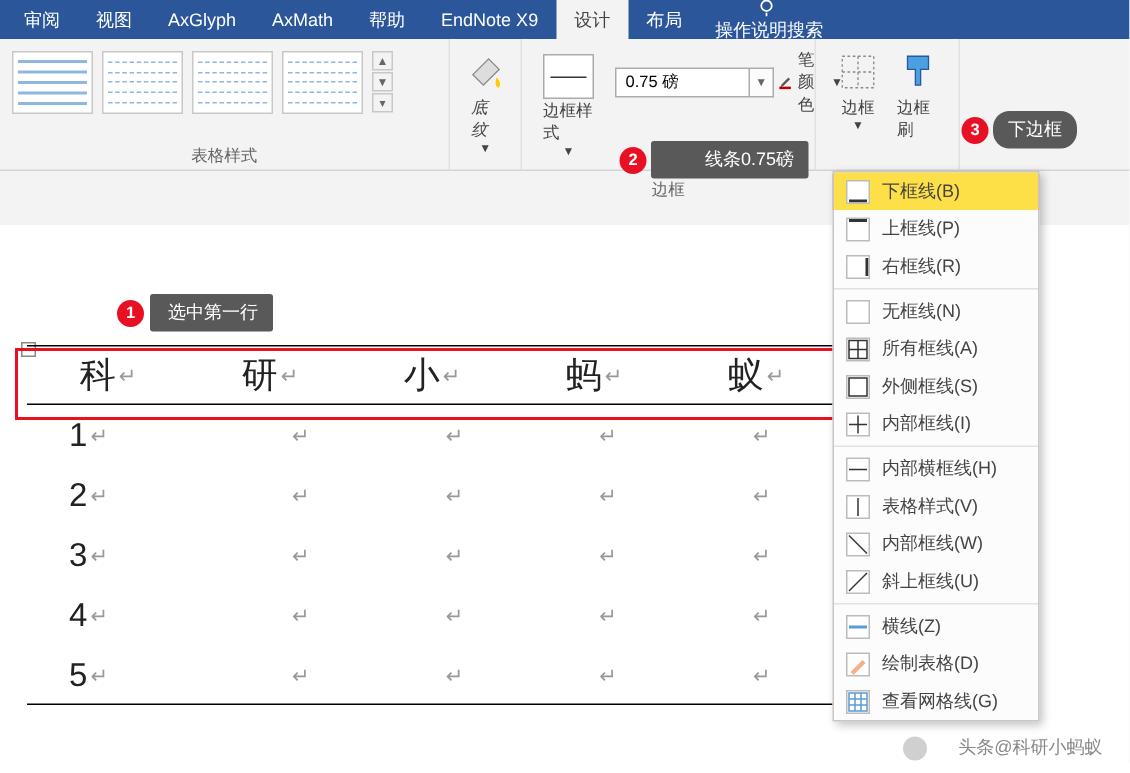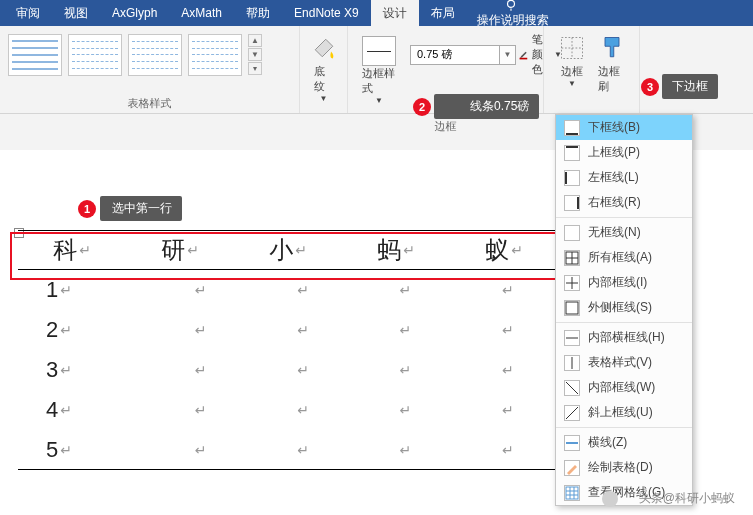--- a/index.html
+++ b/index.html
@@ -30,21 +30,21 @@
   .doc-area { position: absolute; left: 0; top: 150px; right:0; bottom:0; background:#fff; }
   .table { position: absolute; left: 18px; top: 80px; width: 540px; }
   .trow { display: flex; height: 40px; align-items: center; }
   .tcell { flex: 1; display: flex; align-items: center; justify-content: center; font-size: 22px; color: #222; position:relative;}
   .para-mark { font-size: 14px; color: #999; margin-left: 2px; }
   .hdr-row .tcell { font-size: 24px; }
   .hdr-row { border-top: 1.5px solid #000; border-bottom: 1.5px solid #000; }
   .num-cell { justify-content: flex-start; padding-left: 28px; font-size: 22px;}
   .dropdown { position: absolute; top: 114px; left: 555px; width: 138px; background: #fcfcfc; border: 1px solid #c6c6c6; box-shadow: 2px 2px 6px rgba(0,0,0,.25); z-index: 60; font-size: 12px; }
   .dd-item { display: flex; align-items: center; padding: 4px 8px; gap: 8px; cursor:pointer; color:#444;}
-  .dd-item:hover, .dd-item.hl { background: #7dd3fc; }
+  .dd-item:hover, .dd-item.hl { background: #fde047; }
   .dd-sep { height: 1px; background: #e1e1e1; margin: 2px 0; }
   .dd-icon { width: 16px; height: 16px; border: 1px solid #bcbcbc; flex-shrink: 0; position:relative; background:#fff;}
   .watermark { position: absolute; right: 18px; bottom: 8px; font-size: 12px; color: #888; z-index: 70; display:flex; align-items:center; gap:21px;}
   .wm-icon { width:16px; height:16px; background:#d0d0d0; border-radius:50%; }
   .sel-handle { position:absolute; width:10px; height:10px; border:1px solid #888; background:#fff; }
   .border-style-box { width: 80px; height: 22px; border:1px solid #ababab; background:#fff; display:flex; align-items:center; padding:0 4px;}
   .border-style-line { flex:1; height:0; border-top:1px solid #333;}
 </style>
 </head>
 <body>
@@ -100,21 +100,21 @@
         </div>
       <div class="scroll-btns">
         <div class="scroll-btn">▲</div>
         <div class="scroll-btn">▼</div>
         <div class="scroll-btn">▾</div>
       </div>
     </div>
     <div class="group-label">表格样式</div>
   </div>
 
-  <div class="group" style="width:48px;">
+  <div class="group" style="width:48px;font-style:italic;">
     <div class="big-btn">
       <svg class="big-btn-icon" viewBox="0 0 32 32">
           <path d="M6 18 L18 6 L26 14 L14 26 Z" fill="#ddd" stroke="#888"></path>
           <path d="M24 20 Q28 24 26 28 Q22 28 24 20" fill="#ffcc00"></path>
         </svg>
       <span>底纹</span>
       <span style="font-size:8px;">▼</span>
     </div>
   </div>
 
@@ -166,21 +166,21 @@
   </div>
 </div>
 
 <div class="badge" style="top:200px;left:78px;">1</div>
 <div class="tooltip" style="top:196px;left:100px;padding-left:12px;">选中第一行</div>
 
 <div class="badge" style="top:98px;left:413px;">2</div>
 <div class="tooltip" style="top:94px;left:434px;padding-left:36px;">线条0.75磅</div>
 
 <div class="badge" style="top:78px;left:641px;">3</div>
-<div class="tooltip" style="top:74px;left:662px;">下边框</div>
+<div class="tooltip" style="top:74px;left:662px;border-radius:11px;">下边框</div>
 
 <div class="red-box" style="top:232px;left:10px;width:548px;height:48px;"></div>
 <div class="red-box" style="top:116px;left:555px;width:138px;height:24px;"></div>
 
 <div class="doc-area">
   <div class="sel-handle" style="top:78px;left:14px;"></div>
   <div class="table">
     <div class="trow hdr-row">
       <div class="tcell">
           <span>科</span>
@@ -304,55 +304,49 @@
       <span>下框线(B)</span>
     </div>
   <div class="dd-item">
       <div class="dd-icon"><svg width="14" height="14">
           <line x1="1" y1="1" x2="13" y2="1" stroke="#333" stroke-width="2"></line>
         </svg></div>
       <span>上框线(P)</span>
     </div>
   <div class="dd-item">
       <div class="dd-icon"><svg width="14" height="14">
-          <line x1="1" y1="1" x2="1" y2="13" stroke="#333" stroke-width="2"></line>
-        </svg></div>
-      <span>左框线(L)</span>
-    </div>
-  <div class="dd-item">
-      <div class="dd-icon"><svg width="14" height="14">
           <line x1="13" y1="1" x2="13" y2="13" stroke="#333" stroke-width="2"></line>
         </svg></div>
       <span>右框线(R)</span>
     </div>
   <div class="dd-sep"></div>
   <div class="dd-item">
       <div class="dd-icon"></div>
       <span>无框线(N)</span>
     </div>
   <div class="dd-item">
       <div class="dd-icon"><svg width="14" height="14">
           <rect x="1" y="1" width="12" height="12" fill="none" stroke="#333"></rect>
           <line x1="7" y1="1" x2="7" y2="13" stroke="#333"></line>
           <line x1="1" y1="7" x2="13" y2="7" stroke="#333"></line>
         </svg></div>
       <span>所有框线(A)</span>
     </div>
   <div class="dd-item">
       <div class="dd-icon"><svg width="14" height="14">
+          <rect x="1" y="1" width="12" height="12" fill="none" stroke="#333"></rect>
+        </svg></div>
+      <span>外侧框线(S)</span>
+    </div>
+  <div class="dd-item">
+      <div class="dd-icon"><svg width="14" height="14">
           <line x1="7" y1="1" x2="7" y2="13" stroke="#333"></line>
           <line x1="1" y1="7" x2="13" y2="7" stroke="#333"></line>
         </svg></div>
       <span>内部框线(I)</span>
-    </div>
-  <div class="dd-item">
-      <div class="dd-icon"><svg width="14" height="14">
-          <rect x="1" y="1" width="12" height="12" fill="none" stroke="#333"></rect>
-        </svg></div>
-      <span>外侧框线(S)</span>
     </div>
   <div class="dd-sep"></div>
   <div class="dd-item">
       <div class="dd-icon"><svg width="14" height="14">
           <line x1="1" y1="7" x2="13" y2="7" stroke="#333"></line>
         </svg></div>
       <span>内部横框线(H)</span>
     </div>
   <div class="dd-item">
       <div class="dd-icon"><svg width="14" height="14">

